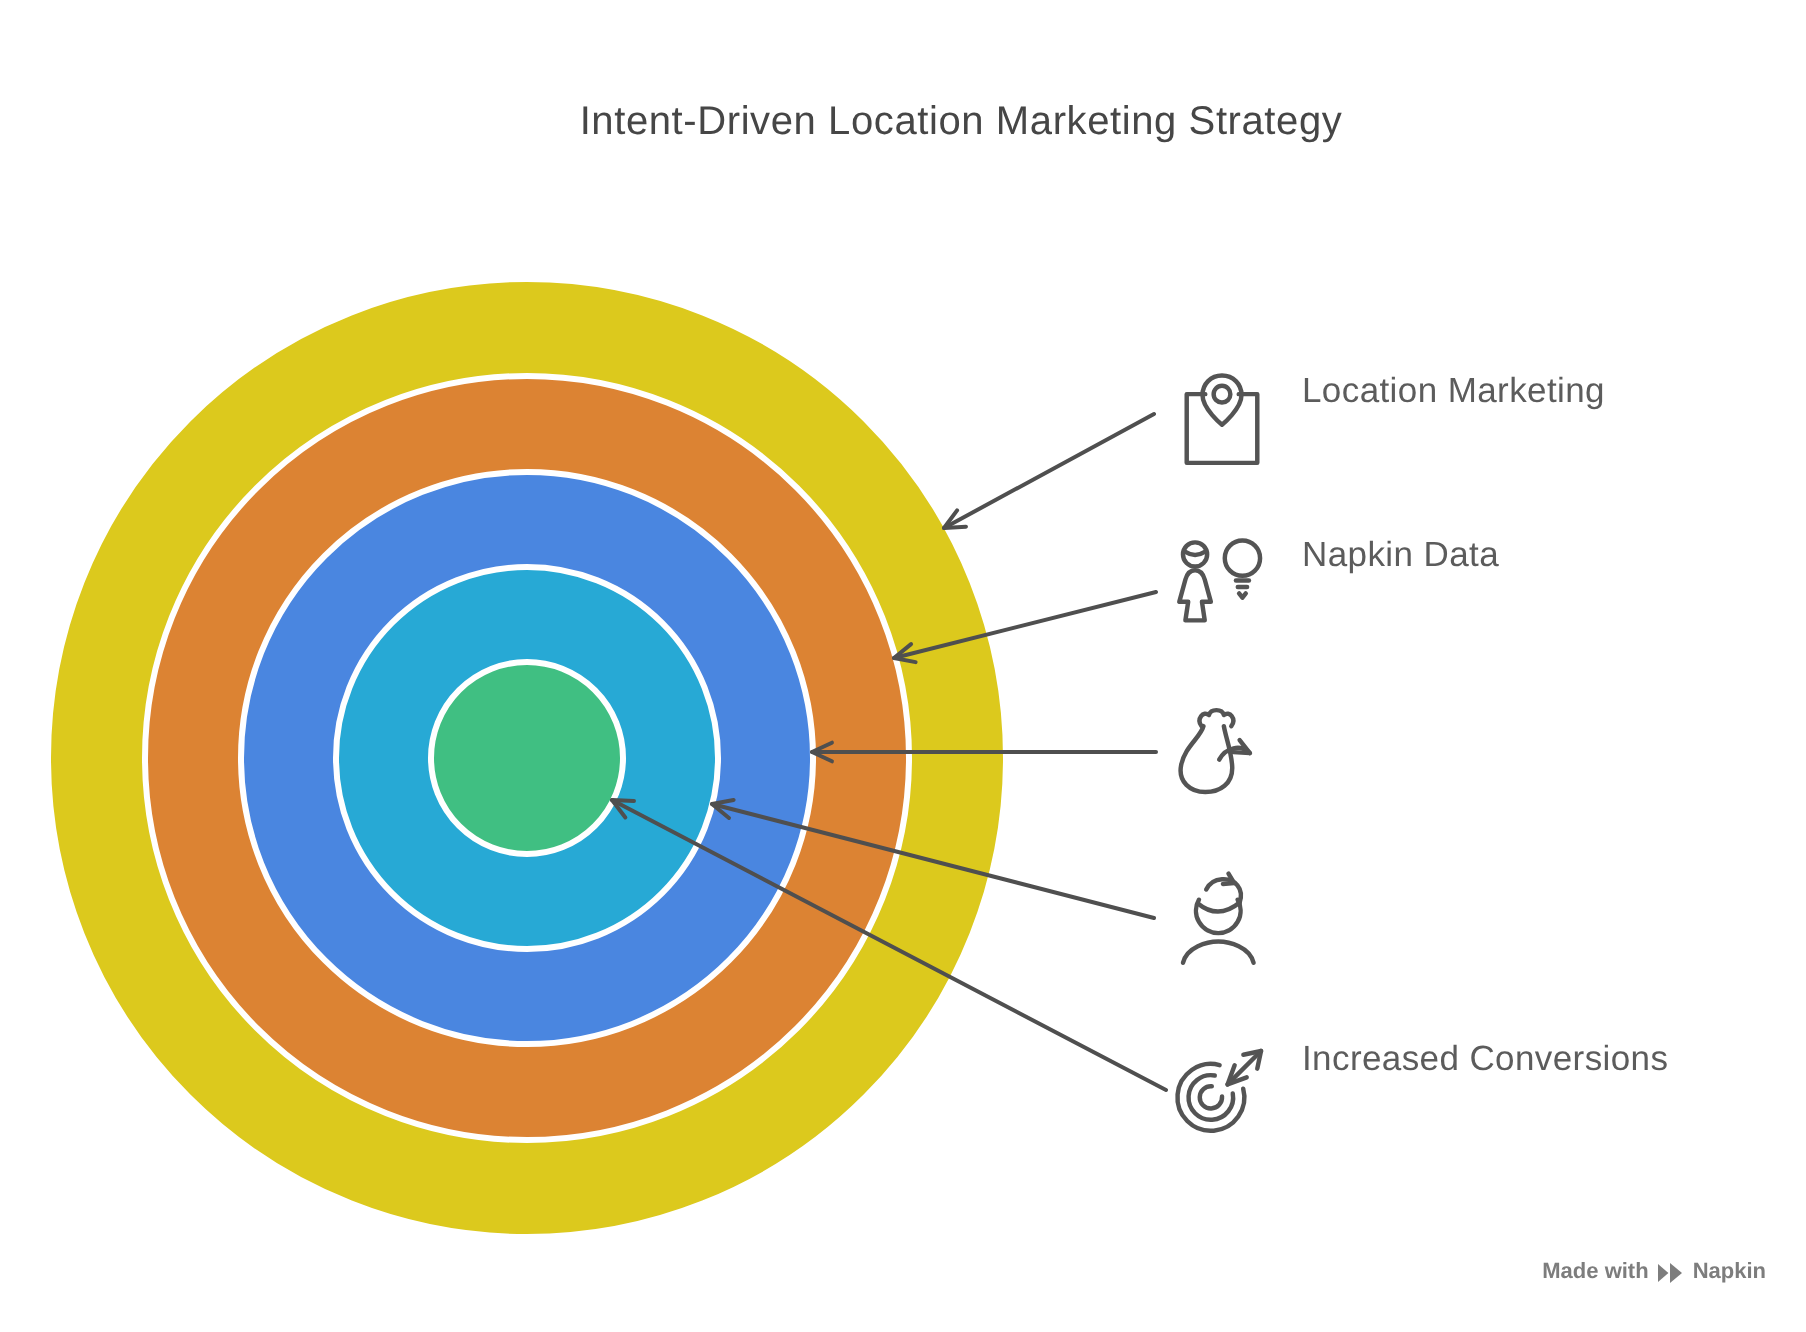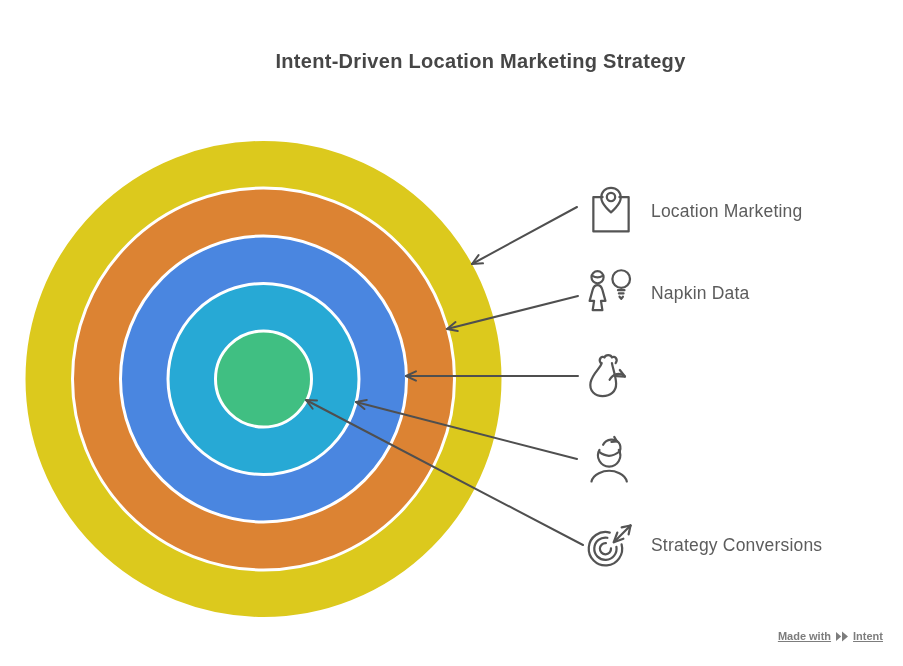--- a/index.html
+++ b/index.html
@@ -2,37 +2,37 @@
 <html><head>
 <meta charset="utf-8">
 <style>
   html,body{margin:0;padding:0;}
   body{
     width:903px;height:666px;position:relative;background:#ffffff;
     font-family:"Liberation Sans", sans-serif;overflow:hidden;
   }
   .title{
     position:absolute;top:50px;left:58px;right:0;text-align:center;
-    font-size:20px;font-weight:bold;color:#464646;letter-spacing:.3px;
+    font-size:20px;font-weight:normal;color:#464646;letter-spacing:.3px;
   }
   #diagram-svg{position:absolute;left:0;top:0;}
   .legend{position:absolute;left:585px;top:0;width:318px;}
-  .legend-row{position:absolute;left:0;display:flex;align-items:center;height:52px;}
+  .legend-row{position:absolute;left:0;display:flex;align-items:flex-start;height:52px;}
   .legend-row .icon{width:52px;height:52px;flex:0 0 52px;}
   .legend-row .label{
     margin-left:14px;font-size:17.5px;font-weight:500;color:#5c5c5c;
     letter-spacing:.2px;white-space:nowrap;
   }
   .icon svg{width:52px;height:52px;display:block;}
   .icon path,.icon circle,.icon line,.icon polyline{
     fill:none;stroke:#545454;stroke-width:2.4;stroke-linecap:round;stroke-linejoin:round;
   }
   .watermark{
     position:absolute;right:20px;bottom:24px;display:flex;align-items:center;gap:5px;
-    font-size:11px;font-weight:600;color:#7d7d7d;text-decoration:underline;
+    font-size:11px;font-weight:600;color:#7d7d7d;
   }
   .watermark svg{display:block;}
 </style>
 </head>
 <body>
 
 <svg id="diagram-svg" width="903" height="666" viewBox="0 0 903 666">
     <circle cx="263.5" cy="379" r="239.5" fill="#dcc91d" stroke="#ffffff" stroke-width="3"></circle>
     <circle cx="263.5" cy="379" r="191" fill="#dc8333" stroke="#ffffff" stroke-width="3"></circle>
     <circle cx="263.5" cy="379" r="143" fill="#4a86e0" stroke="#ffffff" stroke-width="3"></circle>
@@ -108,25 +108,25 @@
       <svg viewBox="0 0 56 56">
         <path d="M26.7,14.6 A18,18 0 1 0 39.4,27.3"></path>
         <path d="M24.1,20.2 A12,12 0 1 0 33.8,29.9"></path>
         <path d="M22.5,26 A6,6 0 1 0 28,31.5"></path>
         <path d="M49,7 L31,25"></path>
         <polyline points="41.3,21.2 31,25 34.8,14.7"></polyline>
         <path d="M49,7 L47,16.5"></path>
         <path d="M49,7 L39.5,9"></path>
       </svg>
     </span>
-    <span class="label">Strategy Conversions</span>
+    <span class="label">Increased Conversions</span>
   </div>
 
 </div>
 
 <div class="watermark">
   <span>Made with</span>
   <svg width="12" height="11" viewBox="0 0 12 11">
     <path d="M0,1 L5.2,5.5 L0,10 Z" fill="#7d7d7d"></path>
     <path d="M6,0.5 L12,5.5 L6,10.5 Z" fill="#7d7d7d"></path>
   </svg>
-  <span>Intent</span>
+  <span>Napkin</span>
 </div>
 
 </body></html>

